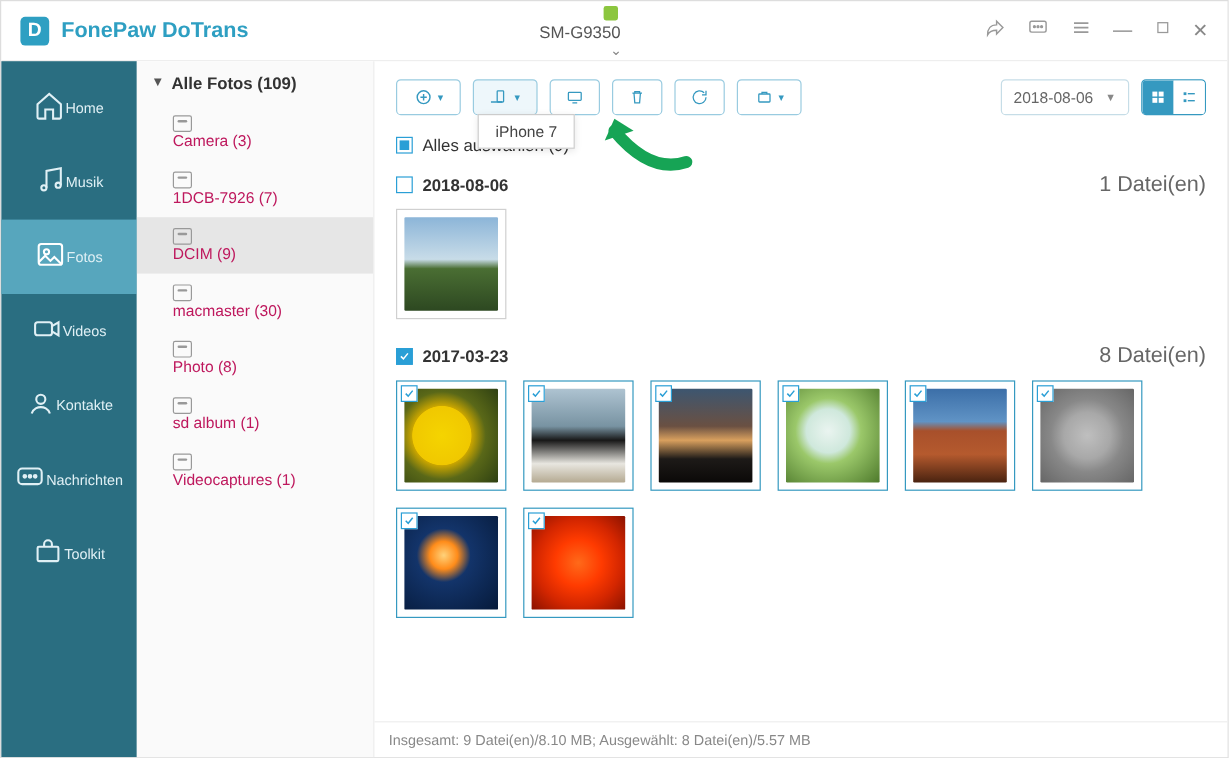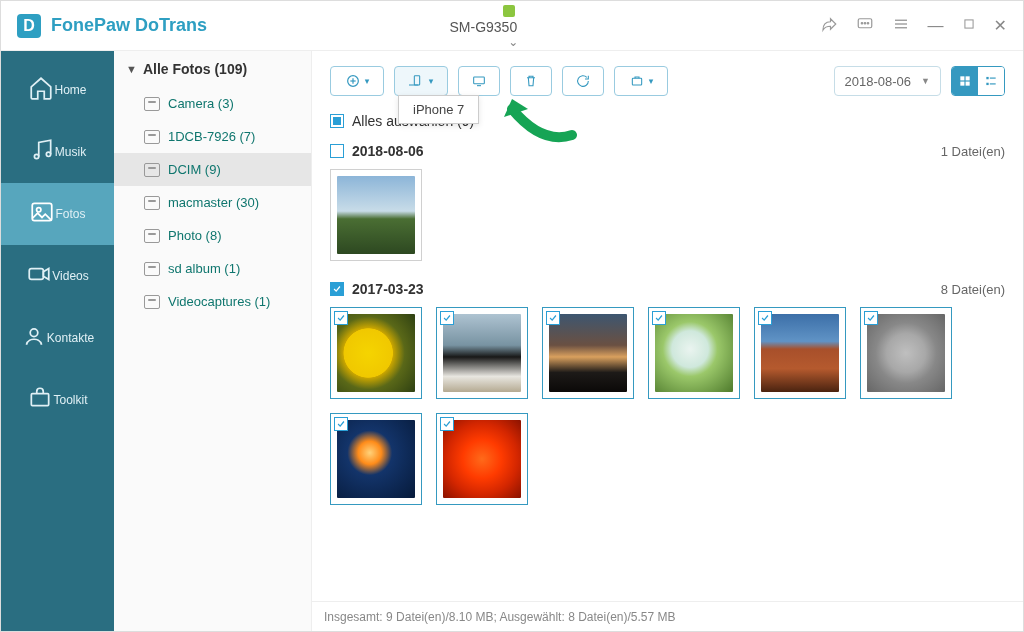--- a/index.html
+++ b/index.html
@@ -21,21 +21,21 @@
   
   .sidebar{width:113px;background:#2a6e81;display:flex;flex-direction:column;padding-top:8px;flex-shrink:0;}
   .nav-item{flex:0 0 62px;display:flex;flex-direction:row;align-items:center;justify-content:center;color:#e0f0f5;cursor:pointer;}
   .nav-item.active{background:#57a6bd;}
   .nav-icon{width:26px;height:26px;margin-bottom:4px;}
   .nav-label{font-size:12px;}
   
   .tree{width:198px;background:#fafafa;border-right:1px solid #eee;flex-shrink:0;overflow:auto;}
   .tree-header{padding:10px 12px;font-weight:bold;color:#333;font-size:14px;display:flex;align-items:center;}
   .tree-header .caret{margin-right:6px;font-size:11px;color:#555}
-  .folder{padding:9px 12px 9px 30px;display:flex;align-items:center;color:#0f766e;cursor:pointer;font-size:13px;}
+  .folder{padding:9px 12px 9px 30px;display:flex;align-items:flex-start;color:#be185d;cursor:pointer;font-size:13px;flex-direction:column;}
   .folder.active{background:#e6e6e6;}
   .folder-icon{width:16px;height:14px;border:1.5px solid #999;border-radius:2px;margin-right:8px;position:relative;flex-shrink:0;}
   .folder-icon::after{content:"";position:absolute;top:3px;left:3px;right:3px;height:2px;background:#999;border-radius:1px;}
   
   .main{flex:1;display:flex;flex-direction:column;min-width:0;}
   .toolbar{height:60px;display:flex;align-items:center;padding:0 18px;gap:10px;position:relative;}
   .tbtn{height:30px;min-width:42px;border:1px solid #99cbe0;border-radius:4px;background:#fff;display:flex;align-items:center;justify-content:center;color:#3599c0;cursor:pointer;padding:0 8px;gap:4px;}
   .tbtn.split{min-width:54px;}
   .tbtn.active{background:#eef7fb;}
   .tbtn svg{width:16px;height:16px;}
@@ -50,21 +50,21 @@
   .arrow{position:absolute;left:190px;top:44px;z-index:11;}
   
   .content{flex:1;overflow:auto;padding:0 18px;}
   .select-all{display:flex;align-items:center;gap:8px;padding:2px 0 10px;font-size:14px;color:#333;}
   .chk{width:14px;height:14px;border:1.5px solid #2a9fd6;display:inline-flex;align-items:center;justify-content:center;cursor:pointer;}
   .chk.some::after{content:"";width:8px;height:8px;background:#2a9fd6;}
   .chk.checked{background:#2a9fd6;}
   .chk.checked svg{width:10px;height:10px;}
   .group{margin-bottom:16px;}
   .group-head{display:flex;align-items:center;gap:8px;font-weight:bold;color:#333;font-size:14px;padding:4px 0;}
-  .group-head .count{margin-left:auto;font-weight:normal;color:#666;font-size:13px;}
+  .group-head .count{margin-left:auto;font-weight:normal;color:#666;font-size:18px;}
   .thumbs{display:flex;flex-wrap:wrap;gap:14px;padding-top:6px;}
   .thumb{width:92px;height:92px;border:1px solid #d0d0d0;padding:6px;position:relative;cursor:pointer;}
   .thumb.selected{border:1.5px solid #3599c0;}
   .thumb .tchk{position:absolute;left:3px;top:3px;width:14px;height:14px;border:1.5px solid #2a9fd6;background:#fff;display:flex;align-items:center;justify-content:center;}
   .thumb.selected .tchk{}
   .thumb.selected .tchk svg{width:10px;height:10px;}
   .img{width:100%;height:100%;background:#888;border-radius:1px;}
   
   .p-landscape{background:linear-gradient(to bottom,#8cb5d8 0%,#c8dce8 45%,#4a6e33 55%,#2d4821 100%);}
   .p-tulip{background:radial-gradient(circle at 40% 50%,#f5d400 0%,#f0c800 40%,#c9a500 41%,#5a6818 60%,#2e4012 100%);}
@@ -150,20 +150,29 @@
       </div>
       <div class="nav-item">
         <svg class="nav-icon" viewBox="0 0 24 24" stroke="#e0f0f5" fill="none" stroke-width="1.6">
             <circle cx="12" cy="9" r="3.5"></circle>
             <path d="M5 20c1-4 5-5 7-5s6 1 7 5"></path>
           </svg>
         <span class="nav-label">Kontakte</span>
       </div>
       <div class="nav-item">
         <svg class="nav-icon" viewBox="0 0 24 24" stroke="#e0f0f5" fill="none" stroke-width="1.6">
+            <rect x="3" y="5" width="18" height="12" rx="3"></rect>
+            <circle cx="8" cy="11" r="1" fill="#e0f0f5"></circle>
+            <circle cx="12" cy="11" r="1" fill="#e0f0f5"></circle>
+            <circle cx="16" cy="11" r="1" fill="#e0f0f5"></circle>
+          </svg>
+        <span class="nav-label">Nachrichten</span>
+      </div>
+      <div class="nav-item">
+        <svg class="nav-icon" viewBox="0 0 24 24" stroke="#e0f0f5" fill="none" stroke-width="1.6">
             <rect x="4" y="8" width="16" height="11" rx="1"></rect>
             <path d="M9 8V6a3 3 0 0 1 6 0v2"></path>
           </svg>
         <span class="nav-label">Toolkit</span>
       </div>
     </div>
 
     <div class="tree">
       <div class="tree-header">
         <span class="caret">▼</span>

